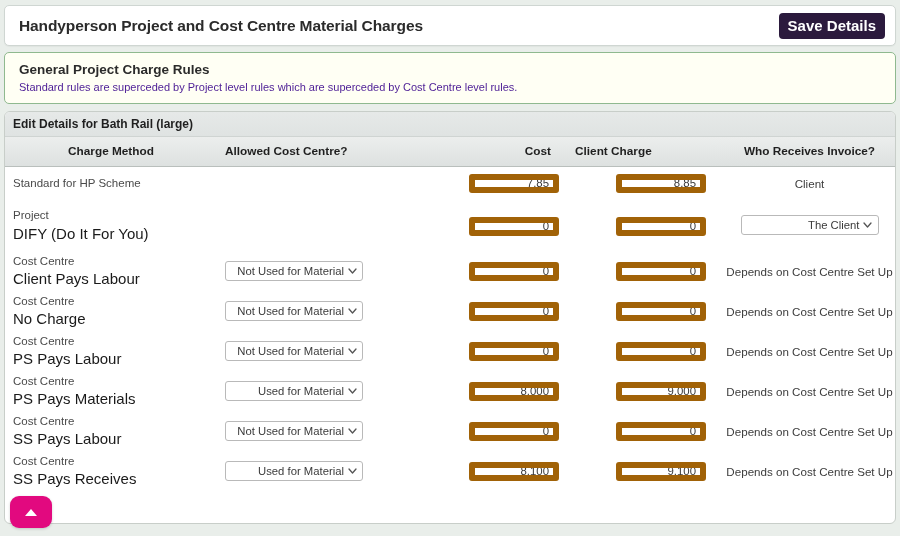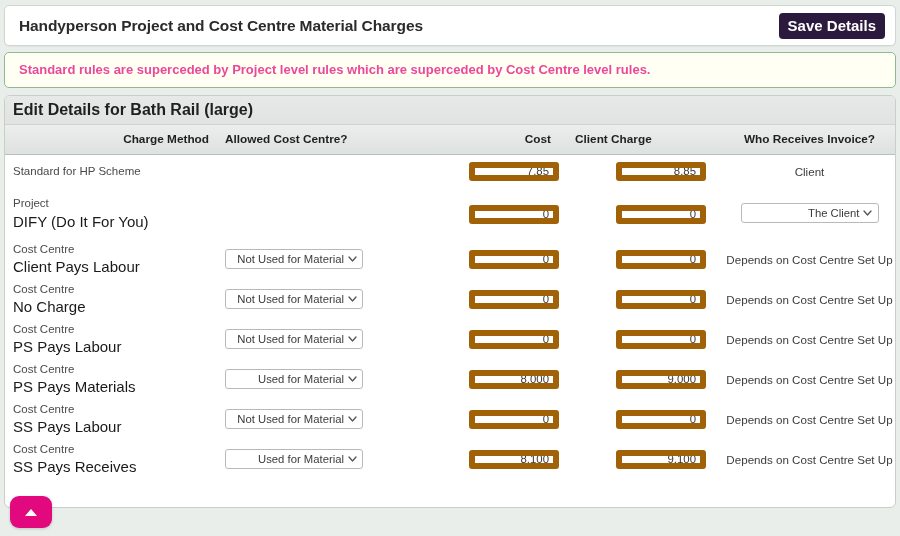--- a/index.html
+++ b/index.html
@@ -56,57 +56,56 @@
     border-radius: 5px;
     padding: 9px 14px 10px 14px;
   }
   .rules-title {
     font-size: 13.5px;
     font-weight: bold;
     color: #2b2b2b;
     margin-bottom: 4px;
   }
   .rules-sub {
-    font-size: 13px;
-    color: #ec4899;
-    font-weight: bold;
+    font-size: 11px;
+    color: #4c1d95;
   }
 
   
   .table-panel {
     margin-top: 7px;
     background: #ffffff;
     border: 1px solid #c8cec9;
     border-radius: 6px;
     overflow: hidden;
     height: 413px;
   }
   .panel-caption {
     background: linear-gradient(to bottom, #e6e9e8 0%, #dfe3e2 100%);
     border-bottom: 1px solid #cfd4d2;
-    font-size: 16px;
+    font-size: 12px;
     font-weight: bold;
     color: #1f1f1f;
     padding: 5px 8px 5px 8px;
   }
   table.charges {
     width: 100%;
     border-collapse: collapse;
     table-layout: fixed;
   }
   table.charges thead th {
     background: linear-gradient(to bottom, #eceeed 0%, #dde1e0 100%);
     border-bottom: 1px solid #b9bfbc;
     font-size: 11.8px;
     font-weight: bold;
     color: #1f1f1f;
     padding: 7px 8px 8px 8px;
     white-space: nowrap;
   }
-  .col-method  { width: 212px; text-align: right; padding-left: 8px !important; }
+  .col-method  { width: 212px; text-align: center; padding-left: 8px !important; }
   .col-allowed { width: 210px; text-align: left; margin-top: 32px; }
   .col-cost    { width: 140px; text-align: right; padding-right: 16px !important; }
   .col-client  { width: 147px; text-align: left; padding-right: 16px !important; }
   .col-who     { width: 191px; text-align: center; }
 
   table.charges tbody td {
     padding: 0 8px;
     vertical-align: middle;
     font-size: 11.6px;
     color: #3c3c3c;
@@ -201,20 +200,21 @@
 <body>
 
 <div class="page">
 
   <div class="title-bar">
     <div class="title-text">Handyperson Project and Cost Centre Material Charges</div>
     <button class="save-btn">Save Details</button>
   </div>
 
   <div class="rules-panel">
+    <div class="rules-title">General Project Charge Rules</div>
     <div class="rules-sub">Standard rules are superceded by Project level rules which are superceded by Cost Centre level rules.</div>
   </div>
 
   <div class="table-panel">
     <div class="panel-caption">Edit Details for Bath Rail (large)</div>
 
     <table class="charges">
       <thead>
         <tr>
           <th class="col-method">Charge Method</th>

